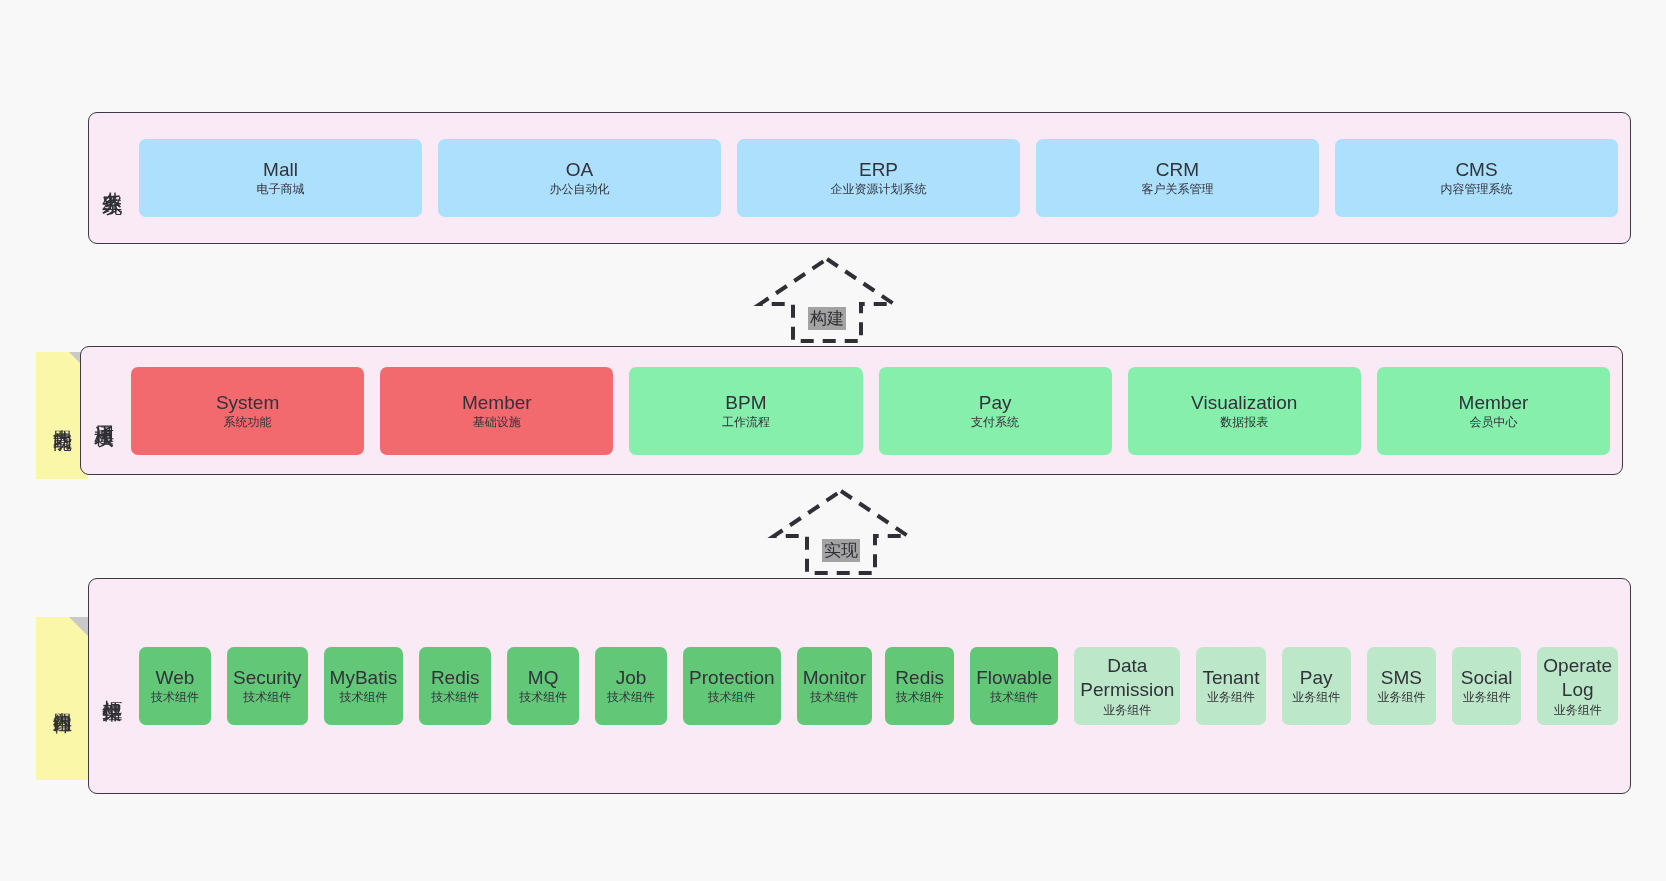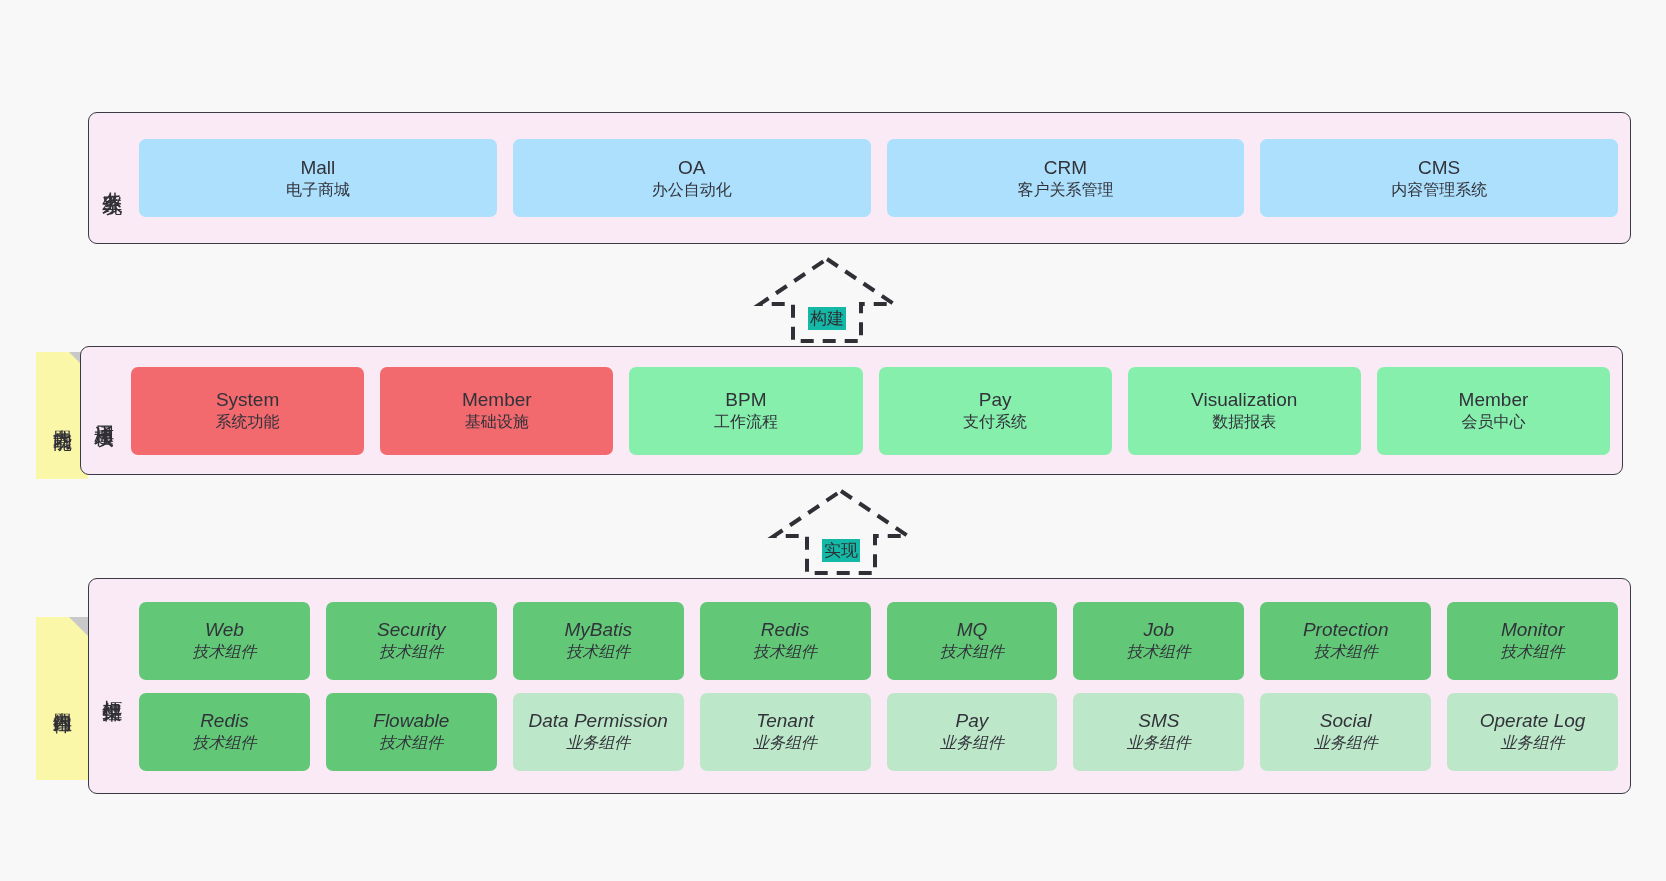--- a/index.html
+++ b/index.html
@@ -38,42 +38,41 @@
     user-select: none;
   }
   .layer-body {
     flex: 1 1 auto;
     display: flex;
     align-items: center;
     gap: 16px;
     padding: 0 12px 0 4px;
   }
   .layer-body.two-row {
-    flex-direction: column;
+    flex-direction: row;
     justify-content: center;
     gap: 13px;
     padding: 14px 12px 14px 4px;
-    font-style: italic;
   }
   .row { display: flex; gap: 16px; width: 100%; }
 
   
   .card {
     flex: 1 1 0;
     border-radius: 7px;
     display: flex;
     flex-direction: column;
     align-items: center;
     justify-content: center;
     text-align: center;
     line-height: 1.28;
     padding: 4px 6px;
   }
   .card .en { font-size: 19px; color: #32323a; }
-  .card .cn { font-size: 16px; color: #32323a; }
+  .card .cn { font-size: 12px; color: #32323a; }
 
   .blue       { background: #ace0fd; height: 78px; }
   .red        { background: #f2696e; height: 88px; }
   .pink       { background: #86efac; height: 88px; }
   .green      { background: #62c878; height: 78px; }
   .lightgreen { background: #bde7c9; height: 78px; }
 
   
   .note {
     position: absolute;
@@ -102,41 +101,45 @@
   
   .arrow { position: absolute; }
   .arrow svg { display: block; overflow: visible; }
   .arrow .lbl {
     position: absolute;
     left: 50%;
     transform: translateX(-50%);
     bottom: 14px;
     font-size: 17px;
     color: #2f2f35;
-    background: #14b8a6;
+    background: #a3a3a3;
     padding: 0 2px;
     white-space: nowrap;
     user-select: none;
   }
 </style>
 </head>
 <body>
 
 <div id="canvas">
 
   <div class="layer" id="layer-business" style="left:88px; top:112px; width:1543px; height:132px;">
     <div class="layer-title">业务系统</div>
     <div class="layer-body">
       <div class="card blue">
         <span class="en">Mall</span>
         <span class="cn">电子商城</span>
       </div>
       <div class="card blue">
         <span class="en">OA</span>
         <span class="cn">办公自动化</span>
+      </div>
+      <div class="card blue">
+        <span class="en">ERP</span>
+        <span class="cn">企业资源计划系统</span>
       </div>
       <div class="card blue">
         <span class="en">CRM</span>
         <span class="cn">客户关系管理</span>
       </div>
       <div class="card blue">
         <span class="en">CMS</span>
         <span class="cn">内容管理系统</span>
       </div>
     </div>

